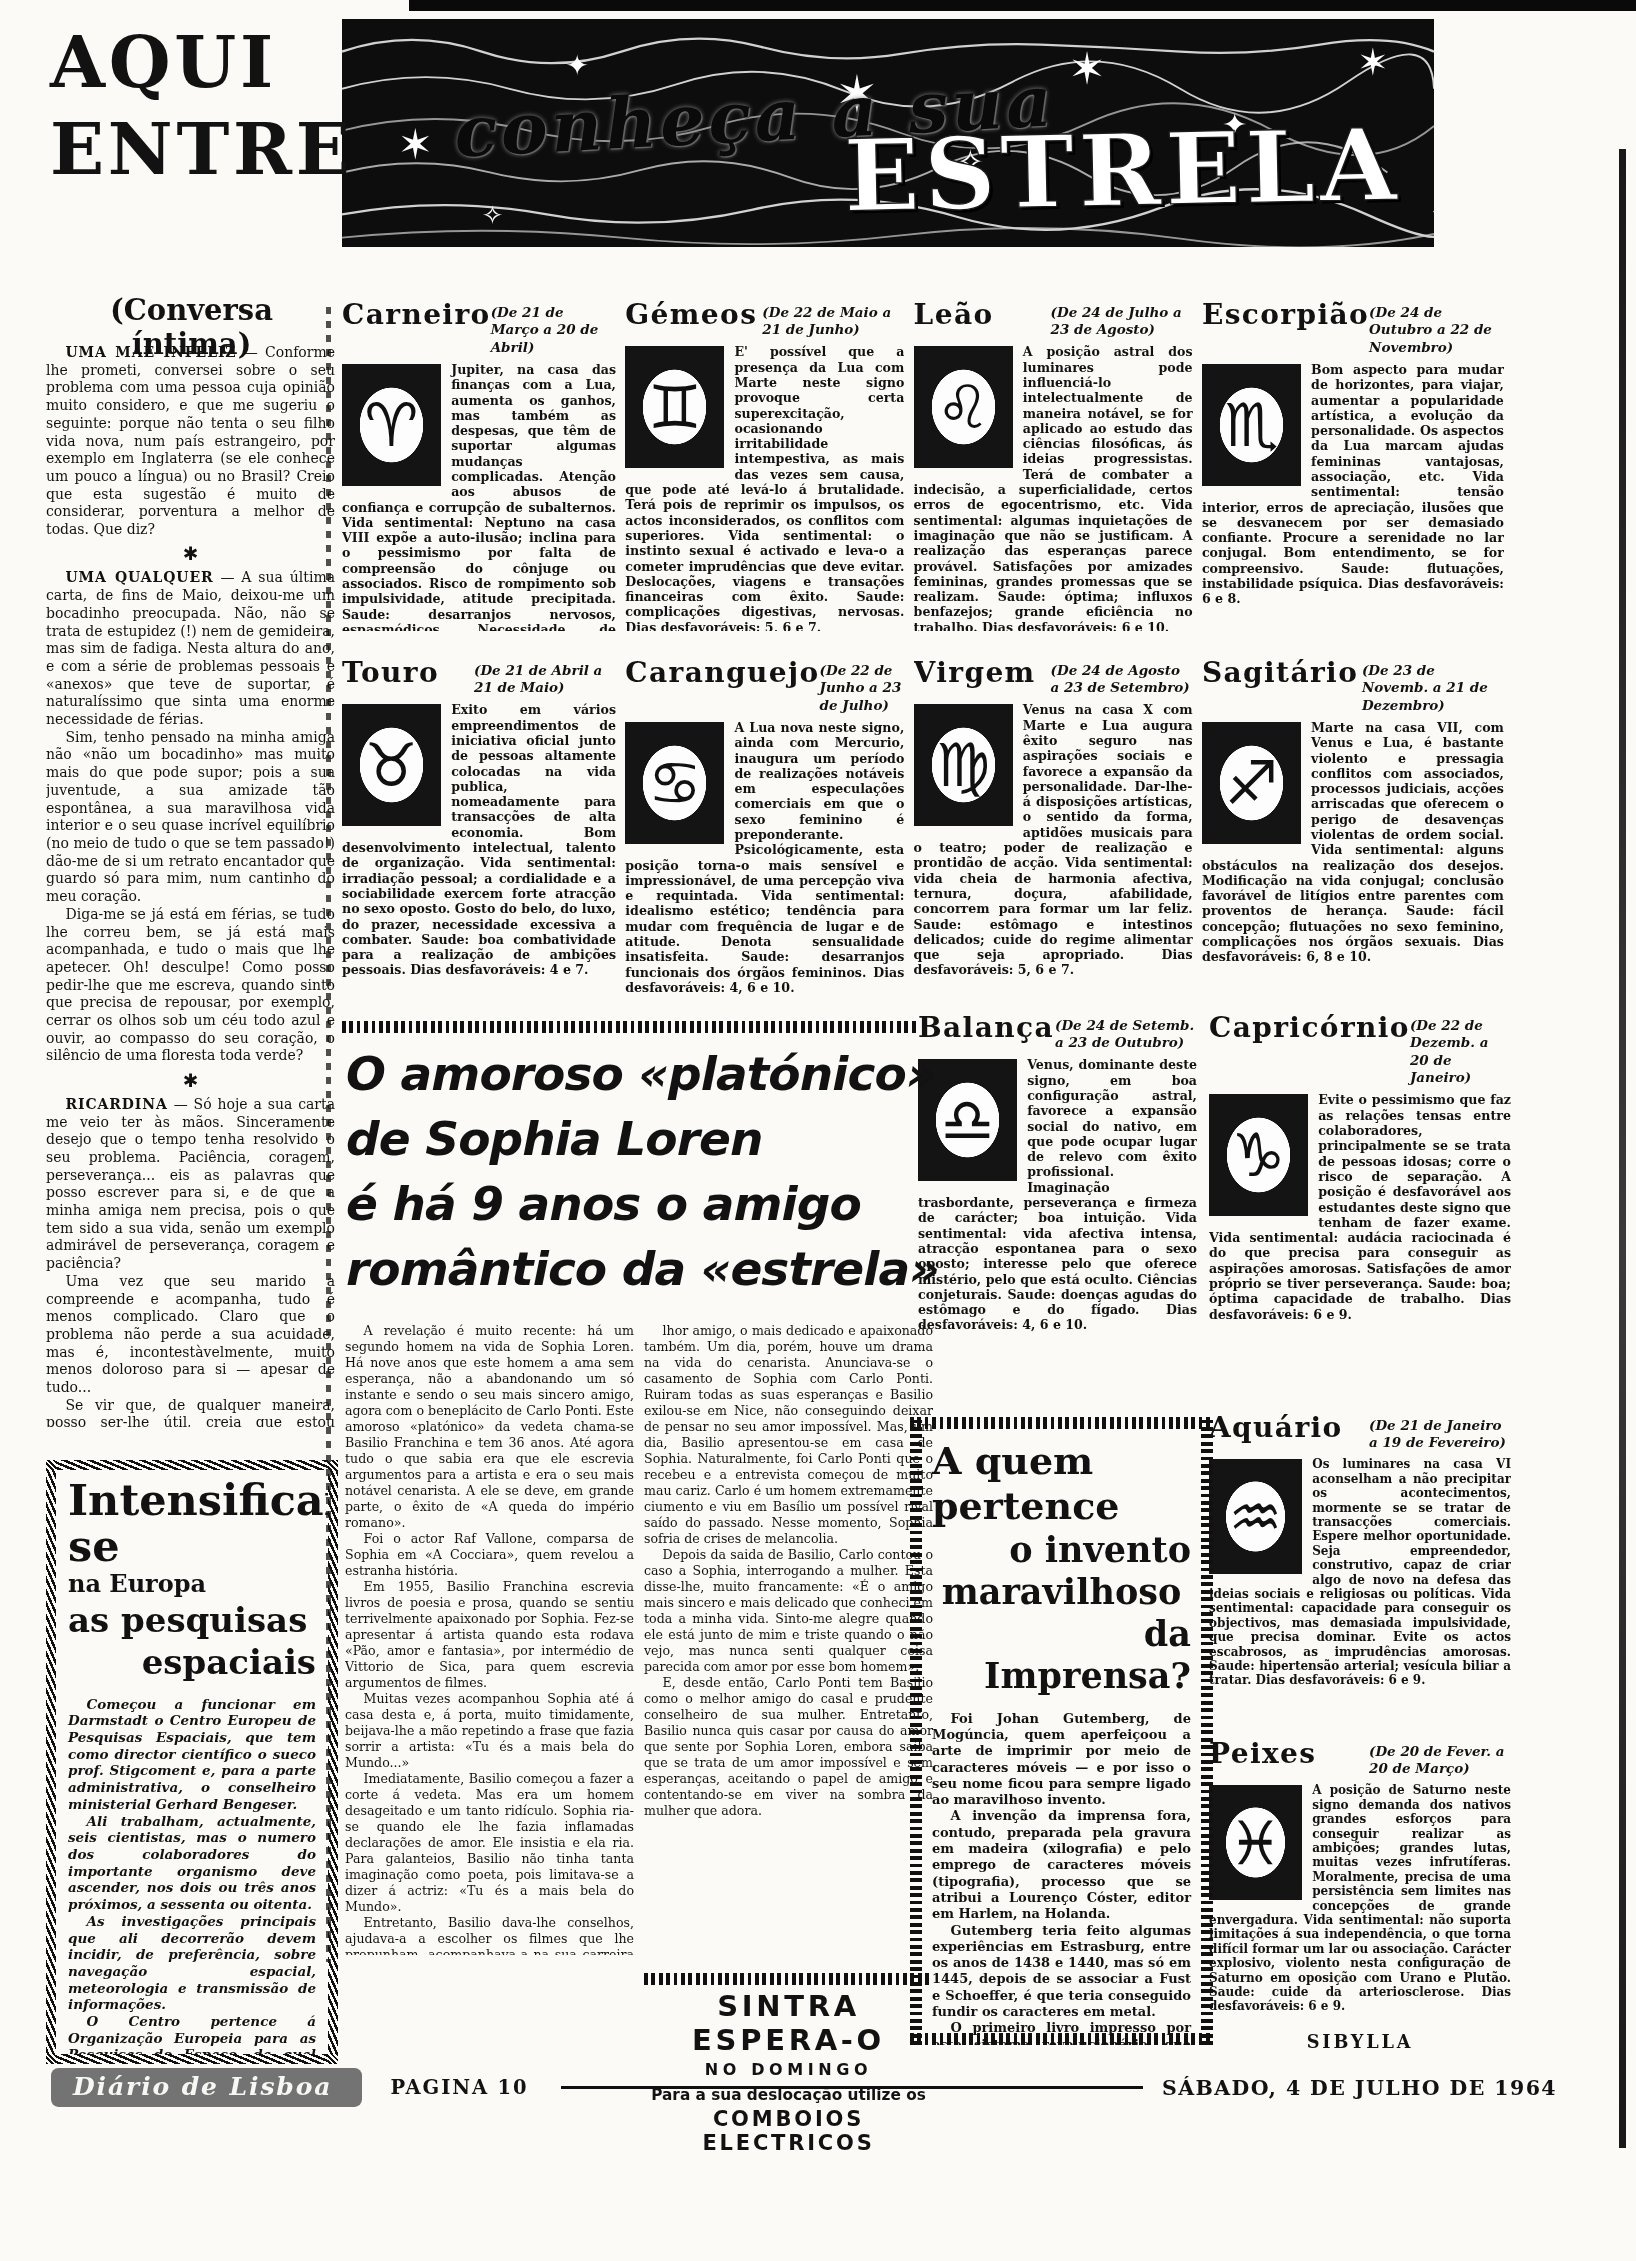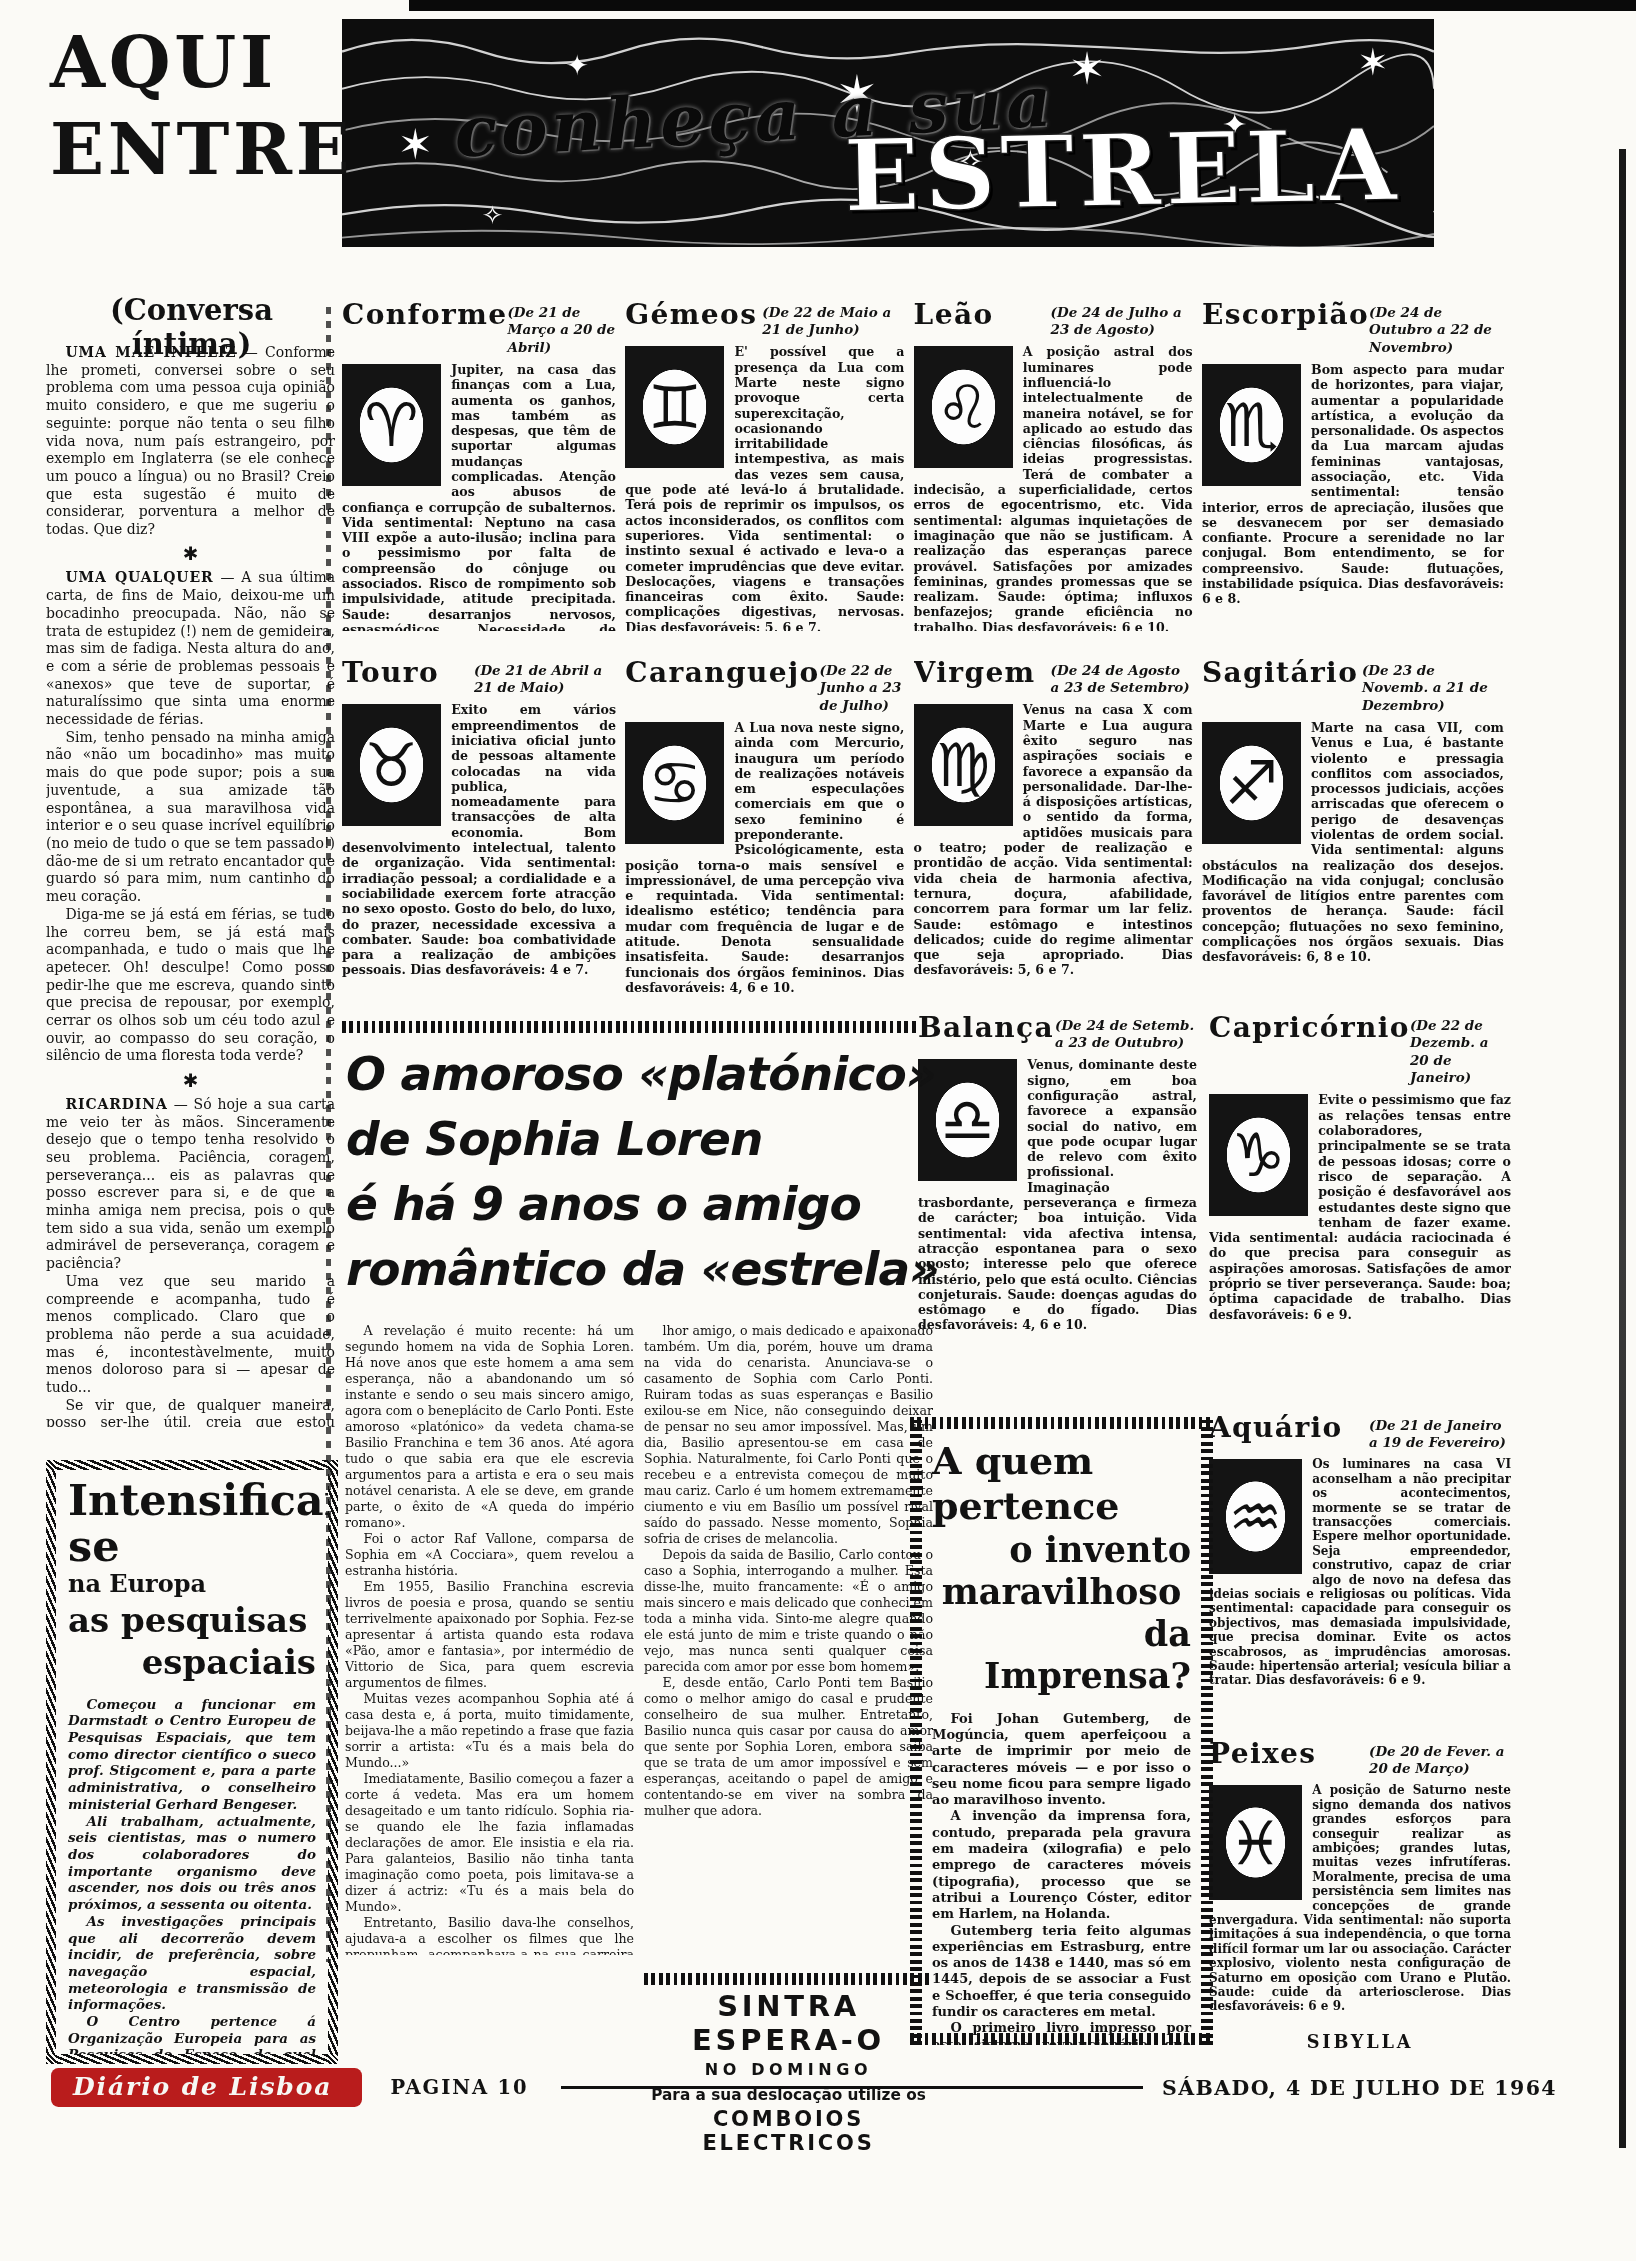--- a/index.html
+++ b/index.html
@@ -94,21 +94,21 @@
   .imp-hatch-bot{position:absolute;left:0;bottom:0;width:100%;height:12px;
     background:repeating-linear-gradient(90deg,#101010 0 3.7px,rgba(0,0,0,0) 3.7px 7.4px);}
   .imp-t1{font-size:38px;font-weight:bold;text-align:left;line-height:1.2;}
   .imp-t2{font-size:35px;font-weight:bold;text-align:right;line-height:1.2;}
   .imp-t3{font-size:35px;font-weight:bold;text-align:center;line-height:1.2;}
   .imp-t4{font-size:35px;font-weight:bold;text-align:right;line-height:1.2;margin-bottom:14px;}
   .imprensa p.body{margin:0;font-size:13px;line-height:16.3px;font-weight:bold;text-align:justify;text-indent:18.6px;}
 
   
   .footer{position:absolute;left:51px;top:2068px;width:1506px;display:flex;align-items:center;}
-  .logo{background:#b91c1c;color:#f7f7f4;font-style:italic;font-weight:bold;font-size:25px;
+  .logo{background:#737373;color:#f7f7f4;font-style:italic;font-weight:bold;font-size:25px;
     padding:3.7px 30px 6.5px 22px;border-radius:7.4px;letter-spacing:1.9px;}
   .pagelbl{font-size:19.5px;font-weight:bold;letter-spacing:1.9px;margin:0 14px 0 28px;white-space:nowrap;}
   .frule{flex:1;border-top:3.3px solid #101010;margin:0 18.6px;}
   .fdate{font-size:20.5px;font-weight:bold;letter-spacing:1.4px;white-space:nowrap;}
 </style>
 </head>
 <body>
 
 <div id="page" data-name="newspaper-page">
 
@@ -170,21 +170,21 @@
       <p data-name="article-paragraph">As investigações principais que ali decorrerão devem incidir, de preferência, sobre navegação espacial, meteorologia e transmissão de informações.</p>
       <p data-name="article-paragraph">O Centro pertence á Organização Europeia para as Pesquisas do Espaço, da qual fazem parte onze países.</p>
     </div>
   </div>
 
   <div class="vdiv" data-name="column-divider"></div>
 
   <div id="h-row1" class="h-row" data-name="horoscope-row-1">
     <div class="sign" data-name="sign-block-carneiro">
       <div class="sign-head">
-          <span class="sign-name" data-name="sign-name">Conforme</span>
+          <span class="sign-name" data-name="sign-name">Carneiro</span>
           <span class="sign-dates" data-name="sign-dates">(De 21 de Março a 20 de Abril)</span>
         </div>
       <div class="sign-body" data-name="sign-text"><span class="sign-icon" data-name="carneiro-aries-icon">
             <span class="glyph">♈</span>
           </span><span>Jupiter, na casa das finanças com a Lua, aumenta os ganhos, mas também as despesas, que têm de suportar algumas mudanças complicadas. Atenção aos abusos de confiança e corrupção de subalternos. Vida sentimental: Neptuno na casa VIII expõe a auto-ilusão; inclina para o pessimismo por falta de compreensão do cônjuge ou associados. Risco de rompimento sob impulsividade, atitude precipitada. Saude: desarranjos nervosos, espasmódicos. Necessidade de tratamento calmante, sossego. Dias desfavoráveis: 4 e 10.</span></div>
     </div>
     <div class="sign" data-name="sign-block-gemeos">
       <div class="sign-head">
           <span class="sign-name" data-name="sign-name">Gémeos</span>
           <span class="sign-dates" data-name="sign-dates">(De 22 de Maio a 21 de Junho)</span>

